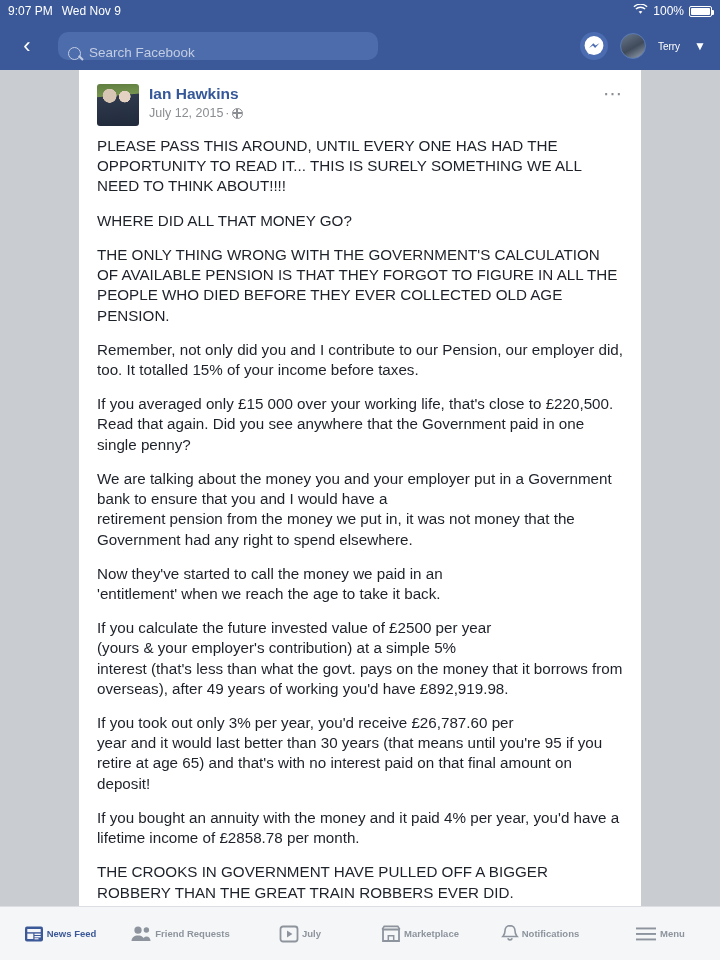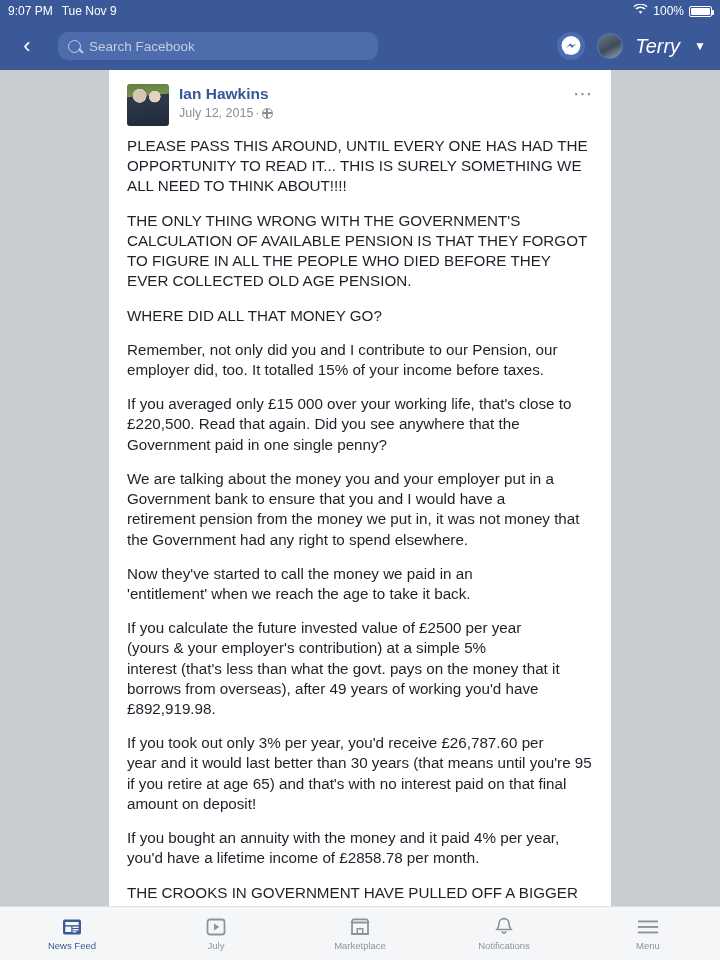--- a/index.html
+++ b/index.html
@@ -76,21 +76,21 @@
     line-height: 1;
     cursor: pointer;
   }
   .searchbar {
     width: 320px;
     height: 28px;
     margin-left: 18px;
     background: #4c6cab;
     border-radius: 10px;
     display: flex;
-    align-items: center;
+    align-items: flex-end;
     padding: 0 10px;
     gap: 8px;
   }
   .search-glyph {
     width: 13px; height: 13px;
     border: 1.6px solid #c3cde3;
     border-radius: 50%;
     position: relative;
     flex: 0 0 auto;
   }
@@ -121,40 +121,39 @@
   }
   .messenger-icon svg { display:block; }
   .nav-avatar {
     width: 26px; height: 26px;
     border-radius: 50%;
     background: linear-gradient(150deg,#6b7a8f 0%,#3f4a5a 55%,#9aa7b6 100%);
     border: 1px solid #5a7ab5;
   }
   .nav-user {
     color: #ffffff;
-    font-size: 20px;
-    font-style: italic;
+    font-size: 10px;
   }
   .nav-caret {
     color: #ffffff;
     font-size: 12px;
     margin-left: 2px;
   }
 
   
   .content-area {
     flex: 1 1 auto;
     position: relative;
     background: #c9ccd1;
     overflow: hidden;
     display: flex;
     justify-content: center;
   }
   .post-card {
-    width: 502px;
+    width: 562px;
     margin-top: 0;
     background: #ffffff;
     padding: 14px 18px 0 18px;
     overflow: hidden;
   }
   .post-header {
     display: flex;
     align-items: flex-start;
     gap: 10px;
     margin-bottom: 10px;
@@ -225,25 +224,26 @@
     height: 54px;
     background: #f5f6f7;
     border-top: 1px solid #dcdee3;
     display: flex;
     align-items: center;
     flex: 0 0 auto;
   }
   .tab {
     flex: 1 1 0;
     display: flex;
-    flex-direction: column;
+    flex-direction: row;
     align-items: center;
     justify-content: center;
     gap: 3px;
     cursor: pointer;
+    font-weight: bold;
   }
   .tab .glyph {
     height: 20px;
     display: flex;
     align-items: center;
     justify-content: center;
     color: #8d949e;
   }
   .tab .tab-label {
     font-size: 9.5px;
@@ -253,21 +253,21 @@
   .tab.active .tab-label { color: #3b5998; }
 </style>
 </head>
 <body>
 
 <div class="screen">
 
   <div class="statusbar">
     <div class="left">
       <span>9:07 PM</span>
-      <span>Tue Nov 9</span>
+      <span>Wed Nov 9</span>
     </div>
     <div class="right">
       <span class="wifi-icon">
         <svg width="15" height="11" viewBox="0 0 15 11">
           <path d="M7.5 9.8 L5.6 7.6 A3.2 3.2 0 0 1 9.4 7.6 Z" fill="#fff"></path>
           <path d="M2.9 5.1 A6.6 6.6 0 0 1 12.1 5.1" stroke="#fff" stroke-width="1.4" fill="none"></path>
           <path d="M0.9 2.8 A9.6 9.6 0 0 1 14.1 2.8" stroke="#fff" stroke-width="1.4" fill="none"></path>
         </svg>
       </span>
       <span>100%</span>
@@ -308,22 +308,22 @@
             <span>July 12, 2015</span>
             <span>·</span>
             <span class="globe-icon"></span>
           </div>
         </div>
         <div class="post-more">⋯</div>
       </div>
 
       <div class="post-text">
         <p>PLEASE PASS THIS AROUND, UNTIL EVERY ONE HAS HAD THE OPPORTUNITY TO READ IT... THIS IS SURELY SOMETHING WE ALL NEED TO THINK ABOUT!!!!</p>
+        <p>WHERE DID ALL THAT MONEY GO?</p>
         <p>THE ONLY THING WRONG WITH THE GOVERNMENT'S CALCULATION OF AVAILABLE PENSION IS THAT THEY FORGOT TO FIGURE IN ALL THE PEOPLE WHO DIED BEFORE THEY EVER COLLECTED OLD AGE PENSION.</p>
-        <p>WHERE DID ALL THAT MONEY GO?</p>
         <p>Remember, not only did you and I contribute to our Pension, our employer did, too. It totalled 15% of your income before taxes.</p>
         <p>If you averaged only £15 000 over your working life, that's close to £220,500. Read that again. Did you see anywhere that the Government paid in one single penny?</p>
         <p>We are talking about the money you and your employer put in a Government bank to ensure that you and I would have a
  retirement pension from the money we put in, it was not money that the Government had any right to spend elsewhere.</p>
         <p>Now they've started to call the money we paid in an
  'entitlement' when we reach the age to take it back.</p>
         <p>If you calculate the future invested value of £2500 per year
  (yours &amp; your employer's contribution) at a simple 5%
  interest (that's less than what the govt. pays on the money that it borrows from overseas), after 49 years of working you'd have £892,919.98.</p>
         <p>If you took out only 3% per year, you'd receive £26,787.60 per
@@ -344,20 +344,31 @@
           <rect x="3.3" y="4" width="13.4" height="3.2" fill="#f5f6f7"></rect>
           <rect x="3.3" y="8.6" width="6" height="5.4" fill="#f5f6f7"></rect>
           <rect x="10.5" y="8.6" width="6.2" height="1.4" fill="#f5f6f7"></rect>
           <rect x="10.5" y="11" width="6.2" height="1.4" fill="#f5f6f7"></rect>
           <rect x="10.5" y="13.2" width="4" height="1.2" fill="#f5f6f7"></rect>
         </svg>
       </span>
       <span class="tab-label">News Feed</span>
     </div>
 
+    <div class="tab">
+      <span class="glyph">
+        <svg width="22" height="18" viewBox="0 0 22 18">
+          <circle cx="8" cy="5.2" r="3.6" fill="currentColor"></circle>
+          <path d="M1.5 16 c0-3.6 2.9-5.6 6.5-5.6 s6.5 2 6.5 5.6 z" fill="currentColor"></path>
+          <circle cx="16.4" cy="5" r="2.7" fill="currentColor"></circle>
+          <path d="M12.6 16 c0-3 2-4.6 3.8-4.6 2.4 0 4.1 1.8 4.1 4.6 z" fill="currentColor"></path>
+        </svg>
+      </span>
+      <span class="tab-label">Friend Requests</span>
+    </div>
 
     <div class="tab">
       <span class="glyph">
         <svg width="20" height="18" viewBox="0 0 20 18">
           <rect x="1.5" y="1.5" width="17" height="15" rx="2.5" fill="none" stroke="currentColor" stroke-width="1.8"></rect>
           <path d="M8 5.6 L13.4 9 L8 12.4 Z" fill="currentColor"></path>
         </svg>
       </span>
       <span class="tab-label">July</span>
     </div>

